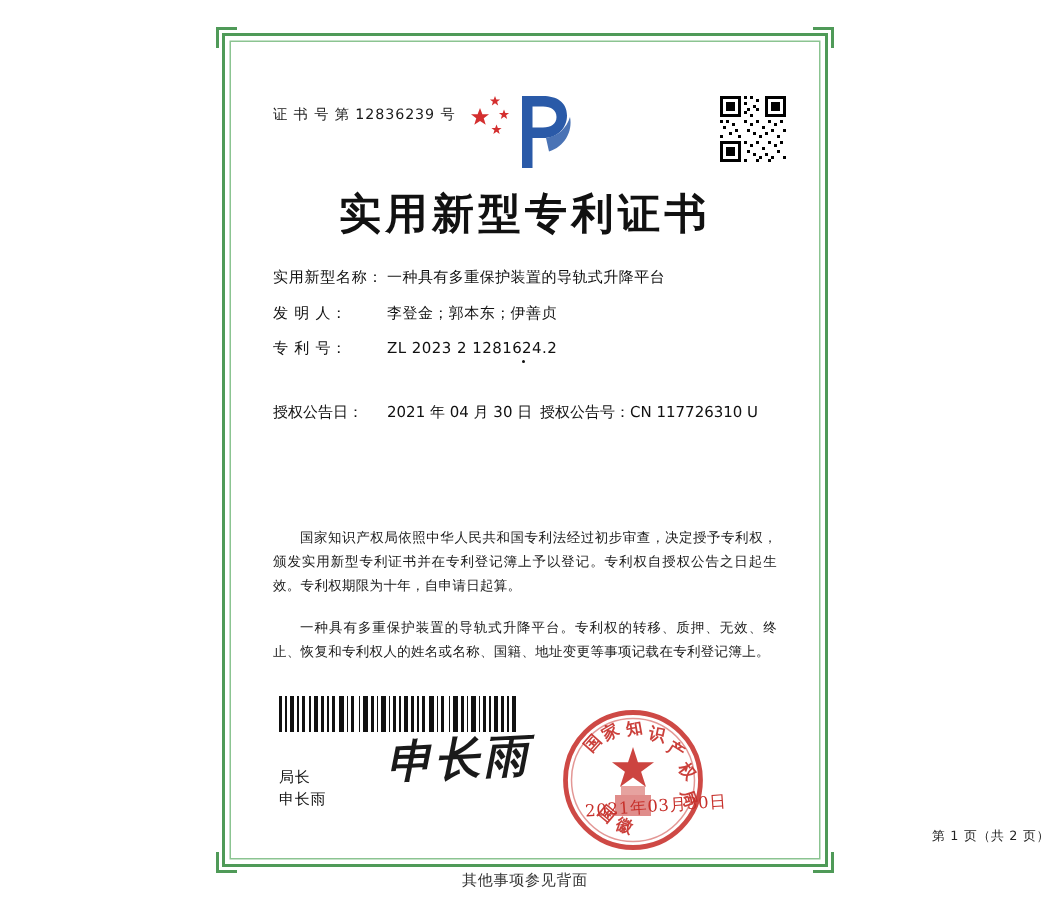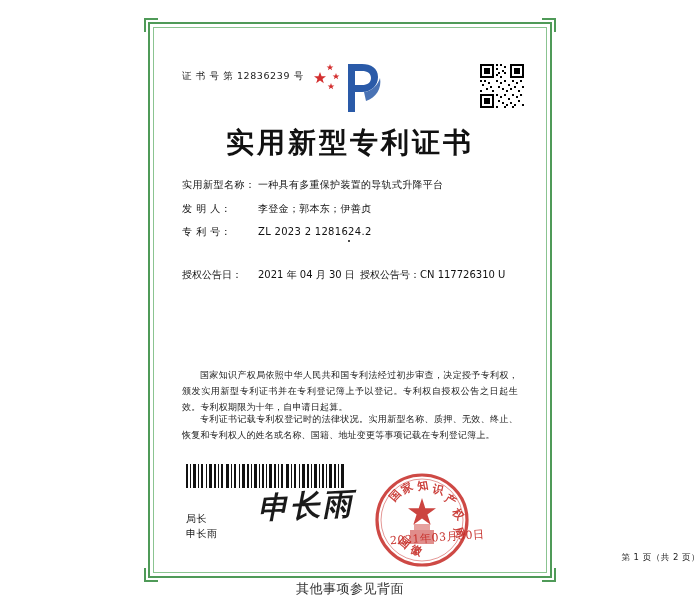--- a/index.html
+++ b/index.html
@@ -137,21 +137,21 @@
     position: absolute;
     left: 182px;
     width: 336px;
     font-size: 9px;
     line-height: 1.75;
     color: #1a1a1a;
     text-align: justify;
     text-indent: 18px;
     letter-spacing: 0.2px;
   }
-  .para.p1 { top: 352px; margin-top: 16px; }
+  .para.p1 { top: 352px; }
   .para.p2 { top: 412px; }
 
   
   .barcode {
     position: absolute;
     left: 185px;
     top: 464px;
     width: 160px;
     height: 24px;
   }
@@ -207,21 +207,21 @@
     font-size: 8.5px;
     color: #222;
     letter-spacing: 0.5px;
   }
   .footnote {
     position: absolute;
     left: 0;
     right: 0;
     top: 580px;
     text-align: center;
-    font-size: 13px;
+    font-size: 10px;
     color: #333;
     letter-spacing: 0.5px;
   }
   .dot {
     position: absolute;
     left: 348px;
     top: 240px;
     width: 2px;
     height: 2px;
     background: #111;
@@ -343,21 +343,21 @@
       <span class="half">
         <span class="lbl narrow">授权公告号：</span>
         <span>CN 117726310 U</span>
       </span>
     </div>
   </div>
 
   <div class="dot"></div>
 
   <div class="para p1">国家知识产权局依照中华人民共和国专利法经过初步审查，决定授予专利权，颁发实用新型专利证书并在专利登记簿上予以登记。专利权自授权公告之日起生效。专利权期限为十年，自申请日起算。</div>
-  <div class="para p2">专利证书记载专利权登记时的法律状况。实用新型名称、质押、无效、终止、恢复和专利权人的姓名或名称、国籍、地址变更等事项记载在专利登记簿上。</div>
+  <div class="para p2">一种具有多重保护装置的导轨式升降平台。专利权的转移、质押、无效、终止、恢复和专利权人的姓名或名称、国籍、地址变更等事项记载在专利登记簿上。</div>
 
   <div class="barcode">
     <svg width="160" height="24" viewBox="0 0 160 24" shape-rendering="crispEdges">
       <rect width="160" height="24" fill="#ffffff"></rect>
       <g fill="#111111">
         <rect x="1" y="0" width="2" height="24"></rect>
           <rect x="5" y="0" width="1" height="24"></rect>
         <rect x="8" y="0" width="3" height="24"></rect>
           <rect x="13" y="0" width="1" height="24"></rect>
         <rect x="16" y="0" width="2" height="24"></rect>

